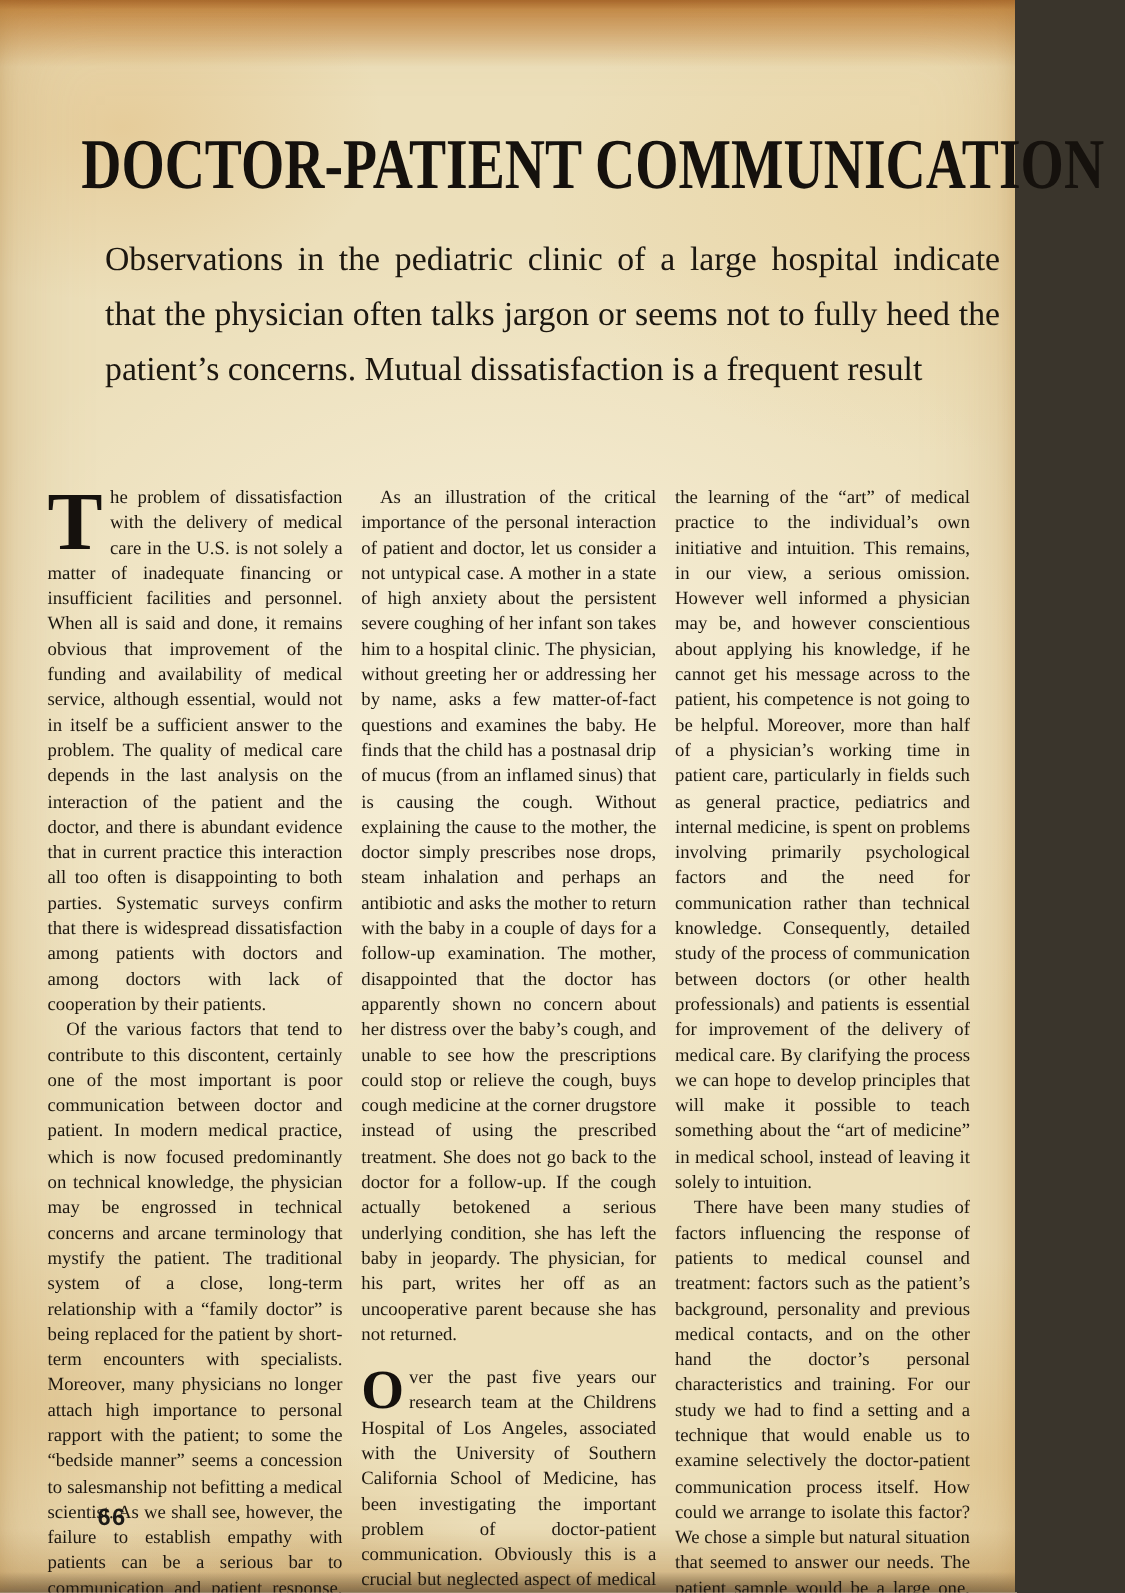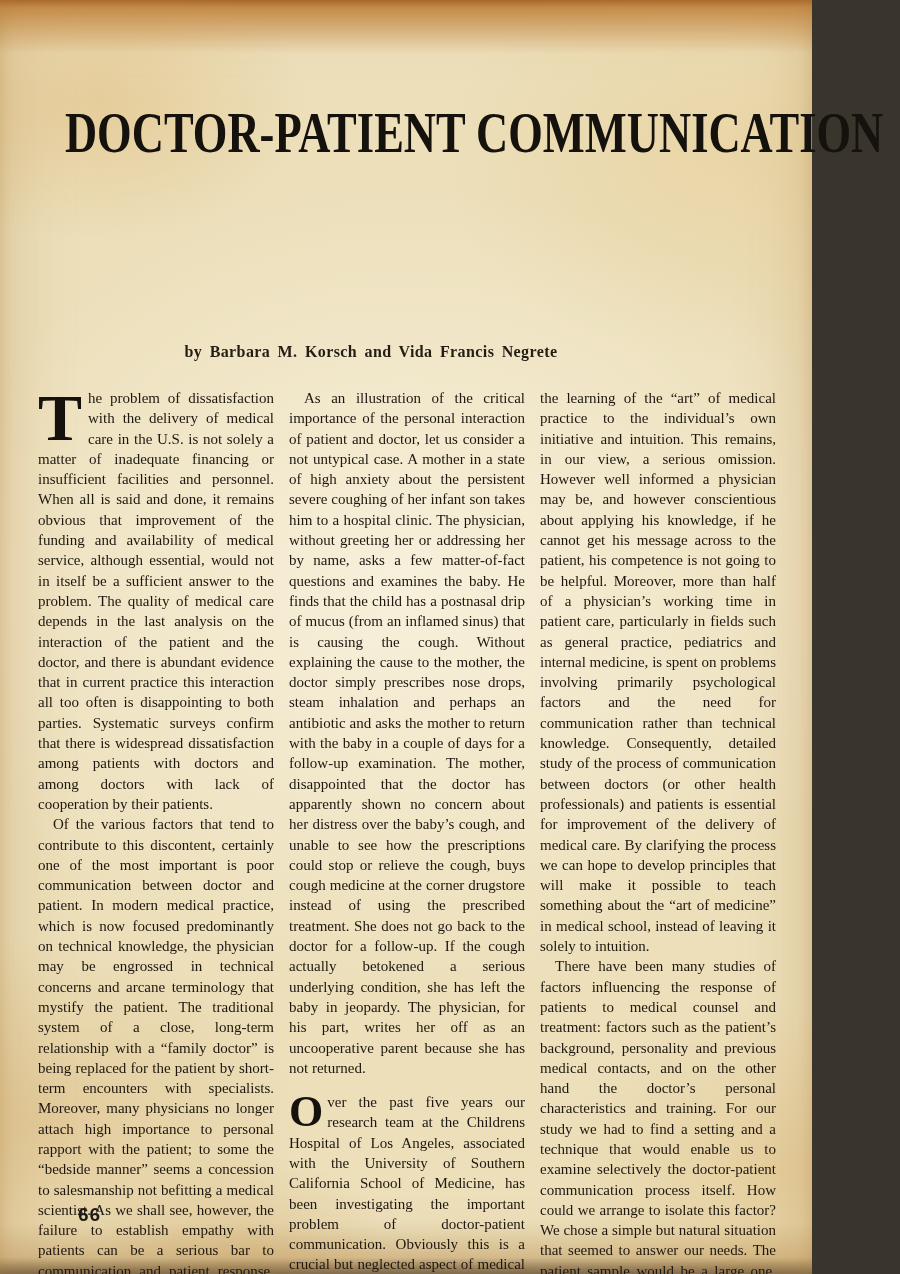--- a/index.html
+++ b/index.html
@@ -64,22 +64,22 @@
     font-weight:bold;font-size:19px;color:#1c1a17;letter-spacing:1px;
   }
 </style>
 </head>
 <body>
 
 <div class="page">
 
   <h1 class="title">DOCTOR-PATIENT COMMUNICATION</h1>
 
+  <p class="deck">Observations in the pediatric clinic of a large hospital indicate that the physician often talks jargon or seems not to fully heed the patient’s concerns. Mutual dissatisfaction is a frequent result</p>
 
-  <p class="byline">by Barbara M. Korsch and Vida Francis Negrete</p>
 
   <div class="columns">
 
     <div class="col">
       <p class="para"><span class="dropcap big">T</span><span>he problem of dissatisfaction with the delivery of medical care in the U.S. is not solely a matter of inadequate financing or insufficient facilities and personnel. When all is said and done, it remains obvious that improvement of the funding and availability of medical service, although essential, would not in itself be a sufficient answer to the problem. The quality of medical care depends in the last analysis on the interaction of the patient and the doctor, and there is abundant evidence that in current practice this interaction all too often is disappointing to both parties. Systematic surveys confirm that there is widespread dissatisfaction among patients with doctors and among doctors with lack of cooperation by their patients.</span></p>
       <p class="para indent"><span>Of the various factors that tend to contribute to this discontent, certainly one of the most important is poor communication between doctor and patient. In modern medical practice, which is now focused predominantly on technical knowledge, the physician may be engrossed in technical concerns and arcane terminology that mystify the patient. The traditional system of a close, long-term relationship with a “family doctor” is being replaced for the patient by short-term encounters with specialists. Moreover, many physicians no longer attach high importance to personal rapport with the patient; to some the “bedside manner” seems a concession to salesmanship not befitting a medical scientist. As we shall see, however, the failure to establish empathy with patients can be a serious bar to communication and patient response. (Indeed, the common neglect of this psychological factor by doctors may account in part for the flourishing of quacks and faith healers, whose main attraction for sick people is</span></p>
     </div>
 
     <div class="col">
       <p class="para indent"><span>As an illustration of the critical importance of the personal interaction of patient and doctor, let us consider a not untypical case. A mother in a state of high anxiety about the persistent severe coughing of her infant son takes him to a hospital clinic. The physician, without greeting her or addressing her by name, asks a few matter-of-fact questions and examines the baby. He finds that the child has a postnasal drip of mucus (from an inflamed sinus) that is causing the cough. Without explaining the cause to the mother, the doctor simply prescribes nose drops, steam inhalation and perhaps an antibiotic and asks the mother to return with the baby in a couple of days for a follow-up examination. The mother, disappointed that the doctor has apparently shown no concern about her distress over the baby’s cough, and unable to see how the prescriptions could stop or relieve the cough, buys cough medicine at the corner drugstore instead of using the prescribed treatment. She does not go back to the doctor for a follow-up. If the cough actually betokened a serious underlying condition, she has left the baby in jeopardy. The physician, for his part, writes her off as an uncooperative parent because she has not returned.</span></p>

